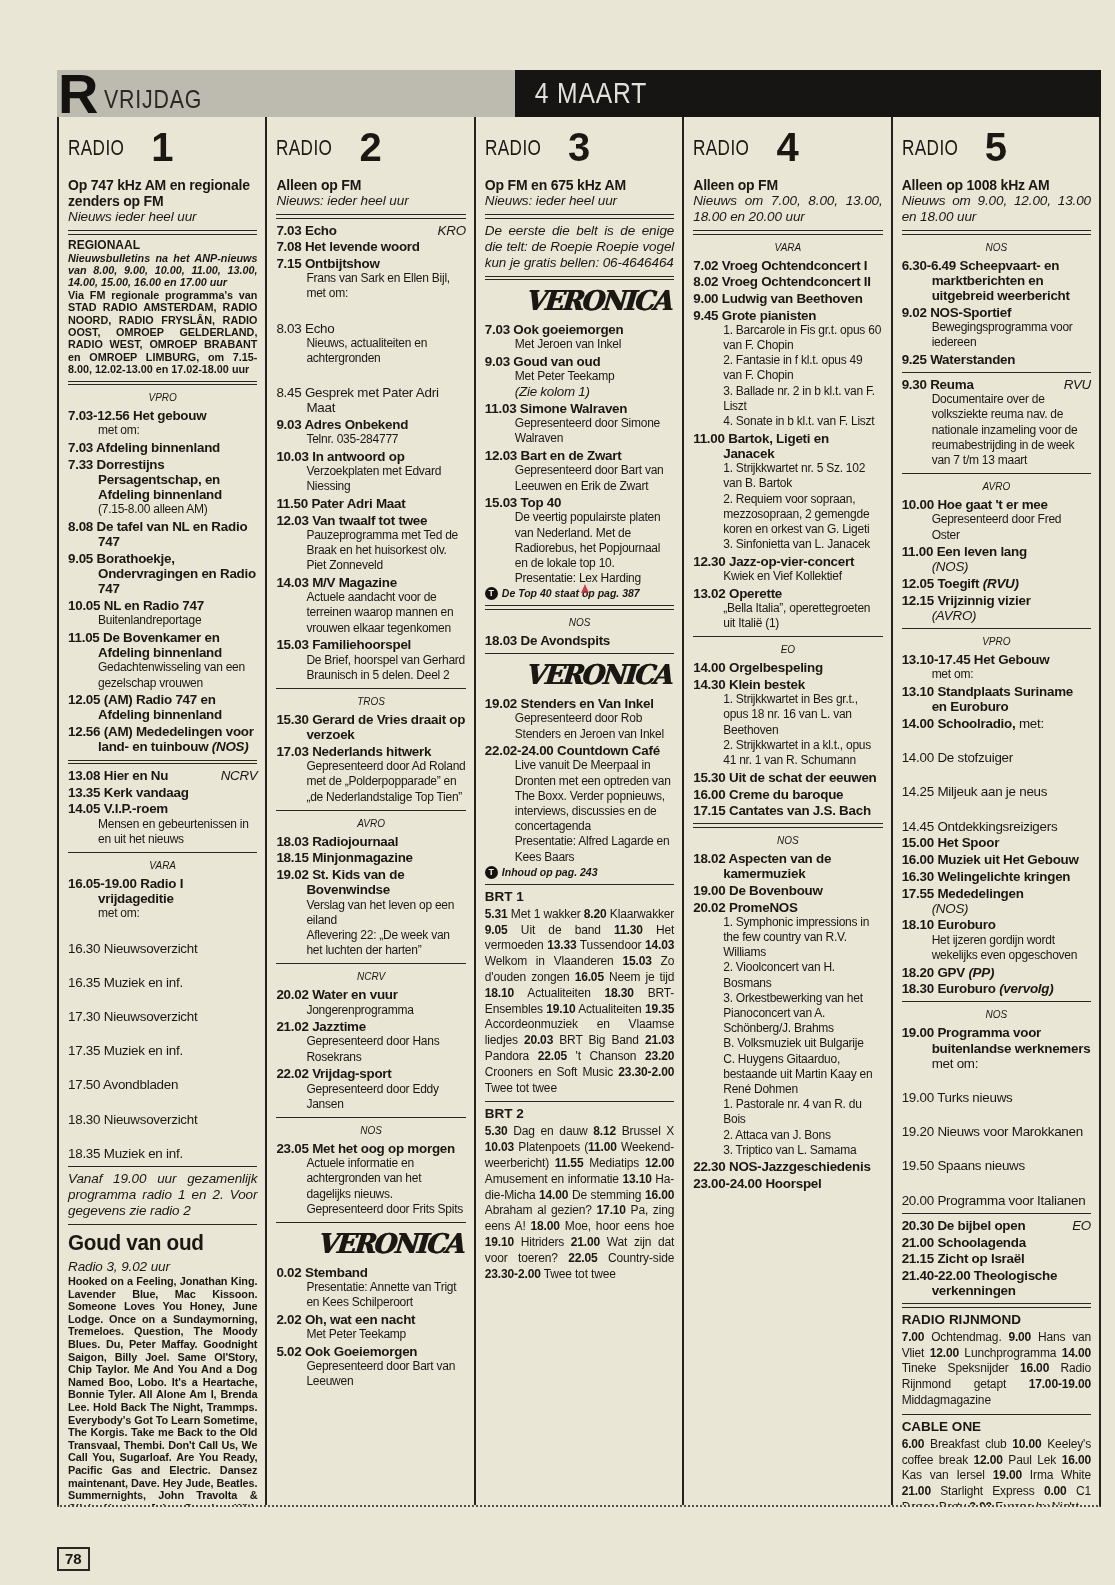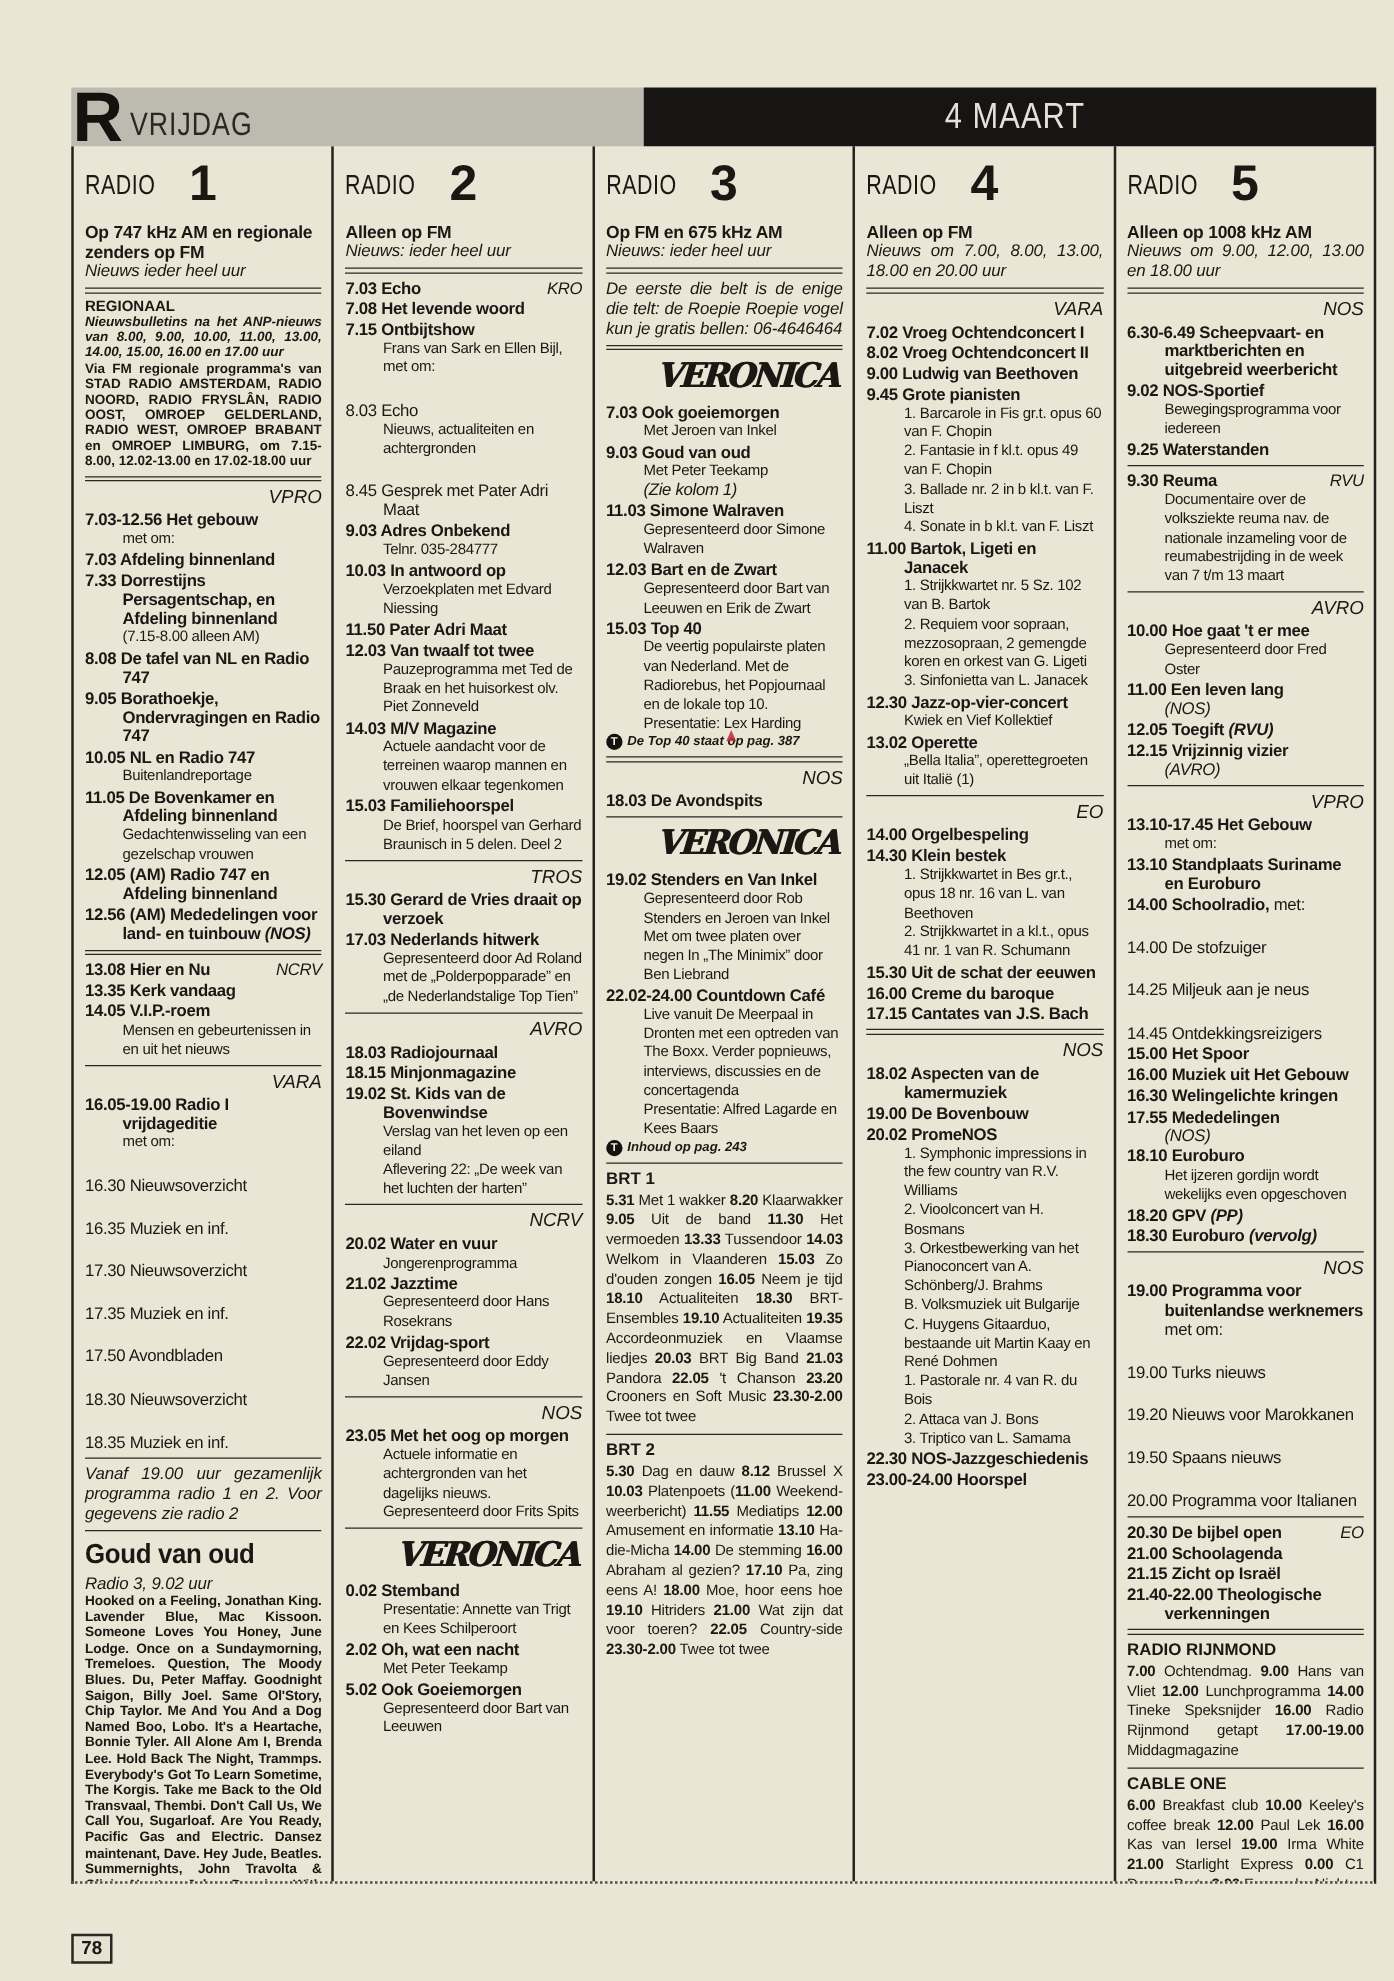--- a/index.html
+++ b/index.html
@@ -7,37 +7,37 @@
     width:1115px;height:1585px;position:relative;overflow:hidden;
     background:#eae6d6;
     font-family:"Liberation Sans",sans-serif;
     color:#1b1713;
     -webkit-font-smoothing:antialiased;
   }
   .page{position:absolute;left:57px;top:70px;width:1044px;}
   
   .masthead{position:relative;height:47px;}
   .masthead-gray{position:absolute;left:0;top:0;width:458px;height:47px;background:#bdbab0;display:flex;align-items:center;}
-  .masthead-black{position:absolute;left:458px;right:0;top:0;height:47px;background:#161513;display:flex;align-items:center;justify-content:center;padding-right:12px;box-sizing:border-box;}
+  .masthead-black{position:absolute;left:458px;right:0;top:0;height:47px;background:#161513;display:flex;align-items:center;justify-content:flex-start;padding-right:12px;box-sizing:border-box;}
   .big-r{font-size:56px;font-weight:bold;line-height:40px;letter-spacing:-3px;margin-left:1px;color:#14120f;}
   .day-name{font-size:26px;letter-spacing:1px;margin-left:9px;margin-top:12px;color:#2a2824;transform:scaleX(.82);transform-origin:left center;font-weight:500;}
   .issue-date{font-size:29px;color:#e3e1da;letter-spacing:1px;transform:scaleX(.85);transform-origin:right center;}
   
   .cols{display:flex;border-right:2px solid #25221d;border-bottom:2px dotted #55514a;}
   .col{flex:1;border-left:2px solid #25221d;box-sizing:border-box;padding:6px 8px 6px 9px;height:1388px;overflow:hidden;}
   .colhead{display:flex;align-items:flex-end;gap:11px;margin:4px 0 16px 0;height:34px;}
   .colhead .radio{font-size:22px;font-weight:500;transform:scaleX(.78);transform-origin:left bottom;letter-spacing:.5px;line-height:22px;margin-bottom:2px;}
   .colhead .num{font-size:40px;font-weight:bold;line-height:28px;letter-spacing:-1px;}
   
   .line-h{font-weight:bold;font-size:14px;line-height:16px;letter-spacing:-.2px;}
   .line-hi{font-style:italic;font-size:13.5px;line-height:16px;text-align:justify;letter-spacing:-.1px;}
   .sb{font-weight:bold;font-size:12px;line-height:13px;margin-top:3px;}
   .si{font-weight:bold;font-style:italic;font-size:10.8px;line-height:12.4px;text-align:justify;}
   .sr{font-weight:bold;font-size:10.8px;line-height:12.4px;text-align:justify;}
-  .org{text-align:right;font-style:italic;font-size:15px;line-height:17px;margin:1px 0 2px;}
+  .org{text-align:center;font-style:italic;font-size:10px;line-height:17px;margin:1px 0 2px;}
   .rule{border-top:1.6px solid #2a2722;margin:5px 0 4px;}
   .rule2{border-top:1px solid #2a2722;border-bottom:1px solid #2a2722;height:2.5px;margin:5px 0 4px;}
   .prog{position:relative;font-weight:bold;font-size:13.4px;line-height:15.2px;padding-left:30px;text-indent:-30px;margin-top:1.5px;letter-spacing:-.25px;}
   .progplain{position:relative;font-weight:normal;font-size:13.4px;line-height:15.2px;padding-left:30px;text-indent:-30px;margin-top:19px;letter-spacing:-.25px;}
   .porg{position:absolute;right:0;top:0;font-weight:normal;font-style:italic;text-indent:0;text-align:center;}
   .suffix{font-style:italic;}
   .tail{font-weight:normal;}
   .desc{font-size:12px;line-height:15.2px;padding-left:30px;font-weight:normal;letter-spacing:-.25px;}
   .desci{font-size:13.4px;line-height:15.2px;padding-left:30px;font-style:italic;letter-spacing:-.25px;}
   .bighead{font-size:22px;font-weight:bold;letter-spacing:-.3px;transform:scaleX(.94);transform-origin:left;margin:5px 0 3px;}
@@ -201,21 +201,20 @@
           <span>De Top 40 staat op pag. 387</span>
           <span class="redmark"></span>
         </div>
         <div class="rule2"></div>
         <div class="org">NOS</div>
         <div class="prog"><span>18.03</span> <span>De Avondspits</span></div>
         <div class="rule"></div>
         <div class="veronica"><span>VERONICA</span></div>
         <div class="prog"><span>19.02</span> <span>Stenders en Van Inkel</span></div>
         <div class="desc">Gepresenteerd door Rob Stenders en Jeroen van Inkel</div>
-        <div class="desc">Met om twee platen over negen In „The Minimix” door Ben Liebrand</div>
         <div class="prog"><span>22.02-24.00</span> <span>Countdown Café</span></div>
         <div class="desc">Live vanuit De Meerpaal in Dronten met een optreden van The Boxx. Verder popnieuws, interviews, discussies en de concertagenda</div>
         <div class="desc">Presentatie: Alfred Lagarde en Kees Baars</div>
         <div class="tnote">
           <span class="tcircle">T</span>
           <span>Inhoud op pag. 243</span>
         </div>
         <div class="rule"></div>
         <div class="subhead">BRT 1</div>
         <div class="run"><b>5.31</b> Met 1 wakker <b>8.20</b> Klaarwakker <b>9.05</b> Uit de band <b>11.30</b> Het vermoeden <b>13.33</b> Tussendoor <b>14.03</b> Welkom in Vlaanderen <b>15.03</b> Zo d'ouden zongen <b>16.05</b> Neem je tijd <b>18.10</b> Actualiteiten <b>18.30</b> BRT-Ensembles <b>19.10</b> Actualiteiten <b>19.35</b> Accordeonmuziek en Vlaamse liedjes <b>20.03</b> BRT Big Band <b>21.03</b> Pandora <b>22.05</b> 't Chanson <b>23.20</b> Crooners en Soft Music <b>23.30-2.00</b> Twee tot twee</div>

